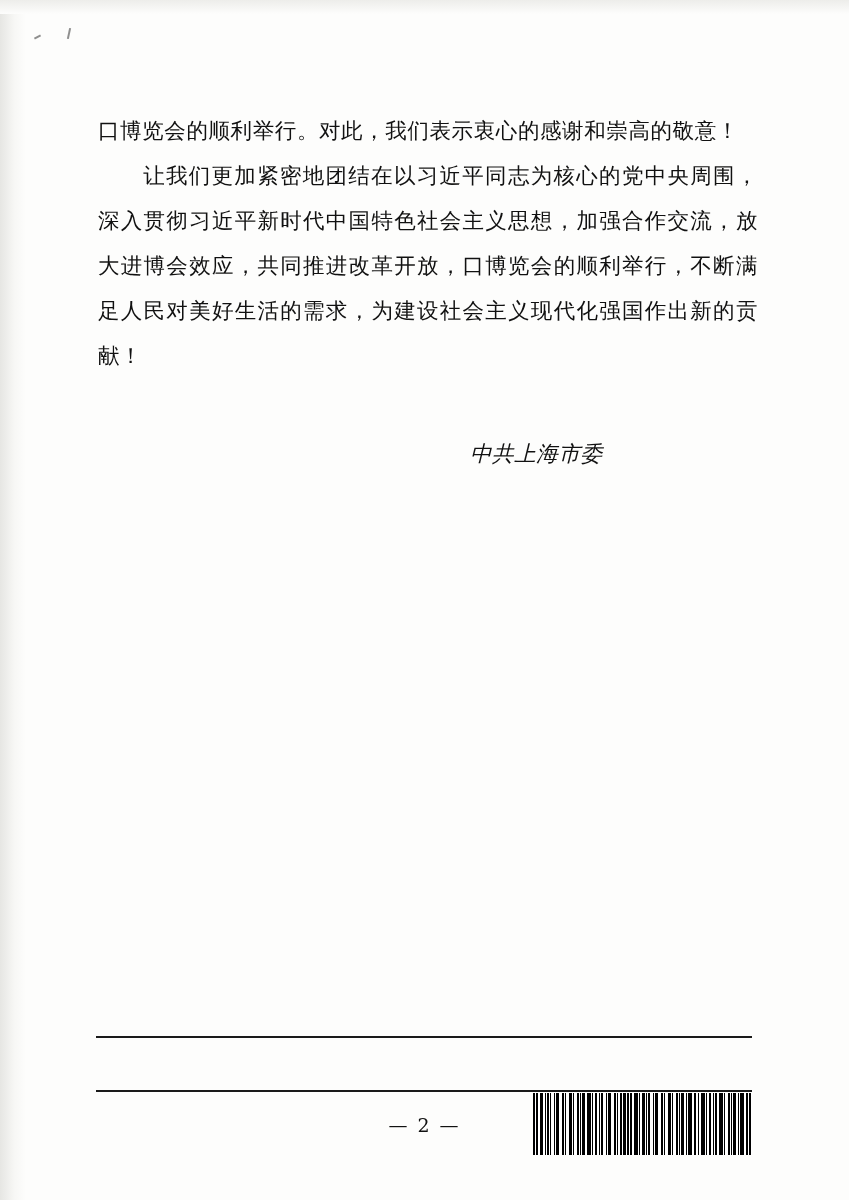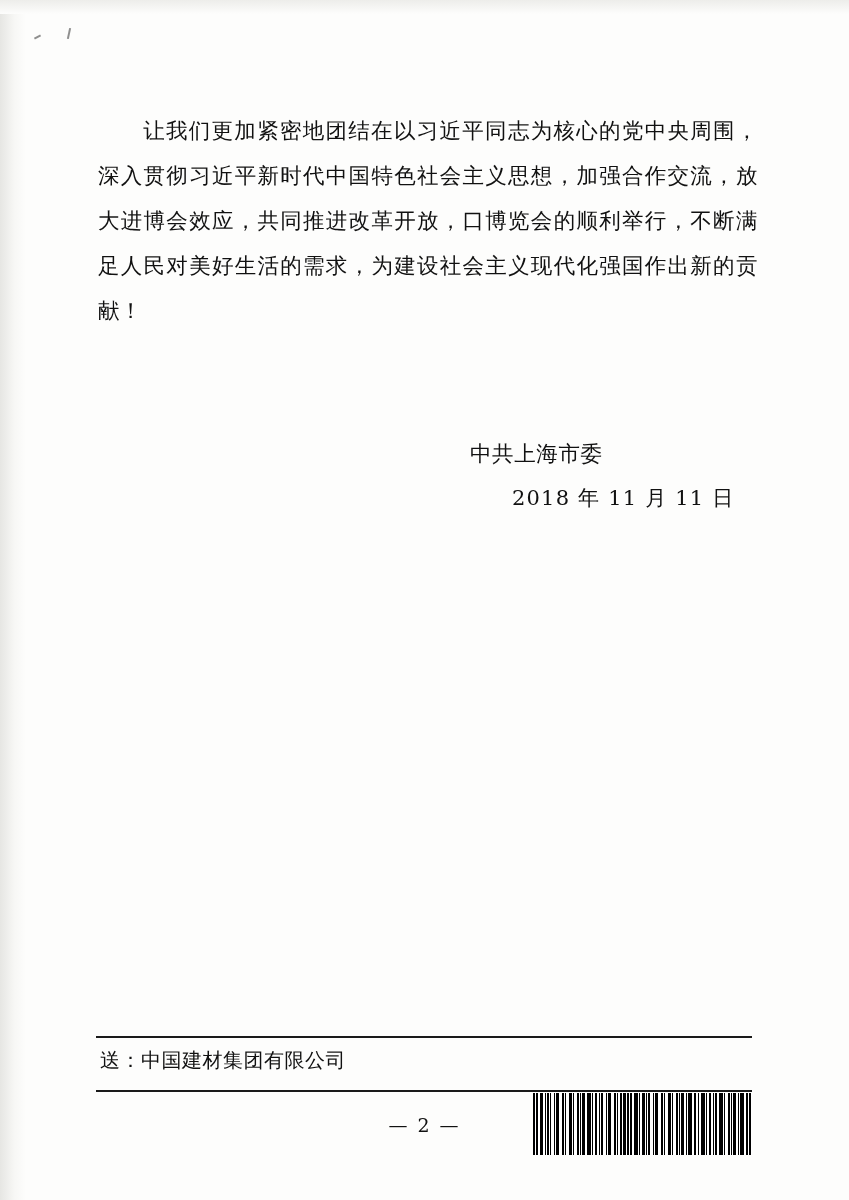--- a/index.html
+++ b/index.html
@@ -70,20 +70,21 @@
     position: absolute;
     left: 470px;
     top: 432px;
     font-size: 21.5px;
     line-height: 44px;
     letter-spacing: 0.6px;
     color: #111;
   }
   .signature .line {
     white-space: nowrap;
+    font-style: italic;
   }
   .signature .date {
     padding-left: 42px;
     font-size: 21px;
     letter-spacing: 1.2px;
   }
 
   .footer-rule-top {
     position: absolute;
     left: 96px;
@@ -143,33 +144,30 @@
 
 <div class="page">
 
   <div class="scan-edge-left"></div>
   <div class="scan-edge-top"></div>
 
   <div class="stray-mark m1"></div>
   <div class="stray-mark m2"></div>
 
   <div class="body-text">
+    <p>口博览会的顺利举行。对此，我们表示衷心的感谢和崇高的敬意！</p>
     <p class="indent">让我们更加紧密地团结在以习近平同志为核心的党中央周围，深入贯彻习近平新时代中国特色社会主义思想，加强合作交流，放大进博会效应，共同推进改革开放，口博览会的顺利举行，不断满足人民对美好生活的需求，为建设社会主义现代化强国作出新的贡献！</p>
   </div>
 
   <div class="signature">
     <div class="line">中共上海市委</div>
-    <div class="line date">2018 年 11 月 11 日</div>
   </div>
 
   <div class="footer-rule-top"></div>
 
-  <div class="cc-line">
-    <span>送：</span><span>中国建材集团有限公司</span>
-  </div>
 
   <div class="footer-rule-bottom"></div>
 
   <div class="page-number">— 2 —</div>
 
   <div class="barcode">
       <i style="width: 2.4px;"></i>
       <i style="width: 1.2px; background: rgb(255, 255, 255);"></i>
       <i style="width: 1.2px;"></i>
       <i style="width: 2.4px; background: rgb(255, 255, 255);"></i>

